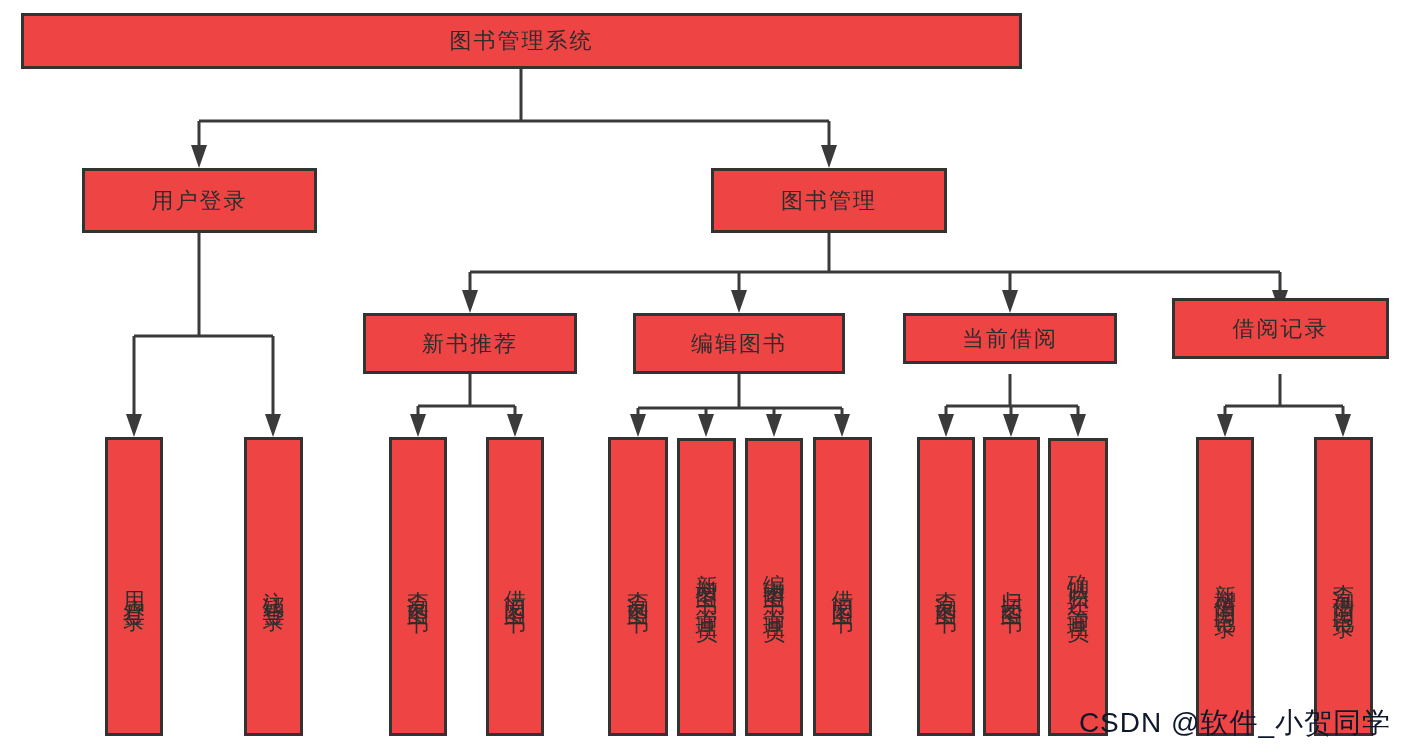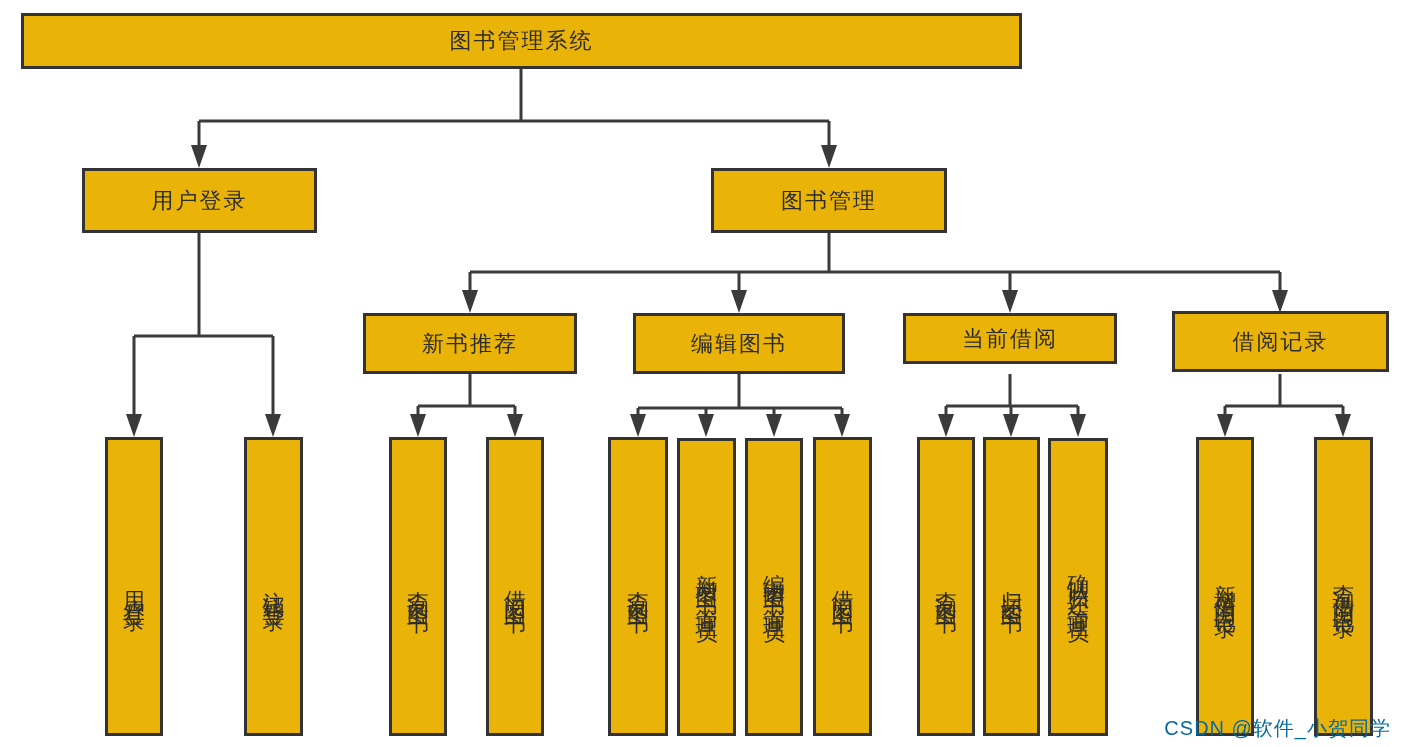--- a/index.html
+++ b/index.html
@@ -20,21 +20,21 @@
     left: 0;
     top: 0;
     width: 1405px;
     height: 747px;
     pointer-events: none;
   }
   .node {
     position: absolute;
     box-sizing: border-box;
     border: 3px solid #333333;
-    background: #eab308;
+    background: #ef4444;
     display: flex;
     align-items: center;
     justify-content: center;
     color: #2d2d2d;
     font-family: Liberation Serif, serif;
   }
   .node.h span {
     font-size: 22px;
     letter-spacing: 2px;
     white-space: nowrap;
@@ -44,22 +44,22 @@
     text-orientation: mixed;
     font-size: 22px;
     letter-spacing: 7px;
     line-height: 1;
     white-space: nowrap;
   }
   .watermark {
     position: absolute;
     right: 14px;
     bottom: 5px;
-    font-size: 20px;
-    color: #0369a1;
+    font-size: 28px;
+    color: #0f172a;
     letter-spacing: 1px;
     white-space: nowrap;
   }
 </style>
 </head>
 <body>
 
 <div class="canvas">
 
   <svg class="connectors" viewBox="0 0 1405 747" aria-hidden="true">
@@ -94,21 +94,21 @@
 
   <div class="node h" style="left:711px;top:168px;width:236px;height:65px">
     <span>图书管理</span>
   </div>
   <div class="node h" style="left:633px;top:313px;width:212px;height:61px">
     <span>编辑图书</span>
   </div>
   <div class="node h" style="left:903px;top:313px;width:214px;height:51px">
     <span>当前借阅</span>
   </div>
-  <div class="node h" style="left:1172px;top:311px;width:217px;height:61px">
+  <div class="node h" style="left:1172px;top:298px;width:217px;height:61px">
     <span>借阅记录</span>
   </div>
 
   <div class="node v" style="left:105px;top:437px;width:58px;height:299px">
     <span>用户登录</span>
   </div>
   <div class="node v" style="left:244px;top:437px;width:59px;height:299px">
     <span>注销登录</span>
   </div>
 

